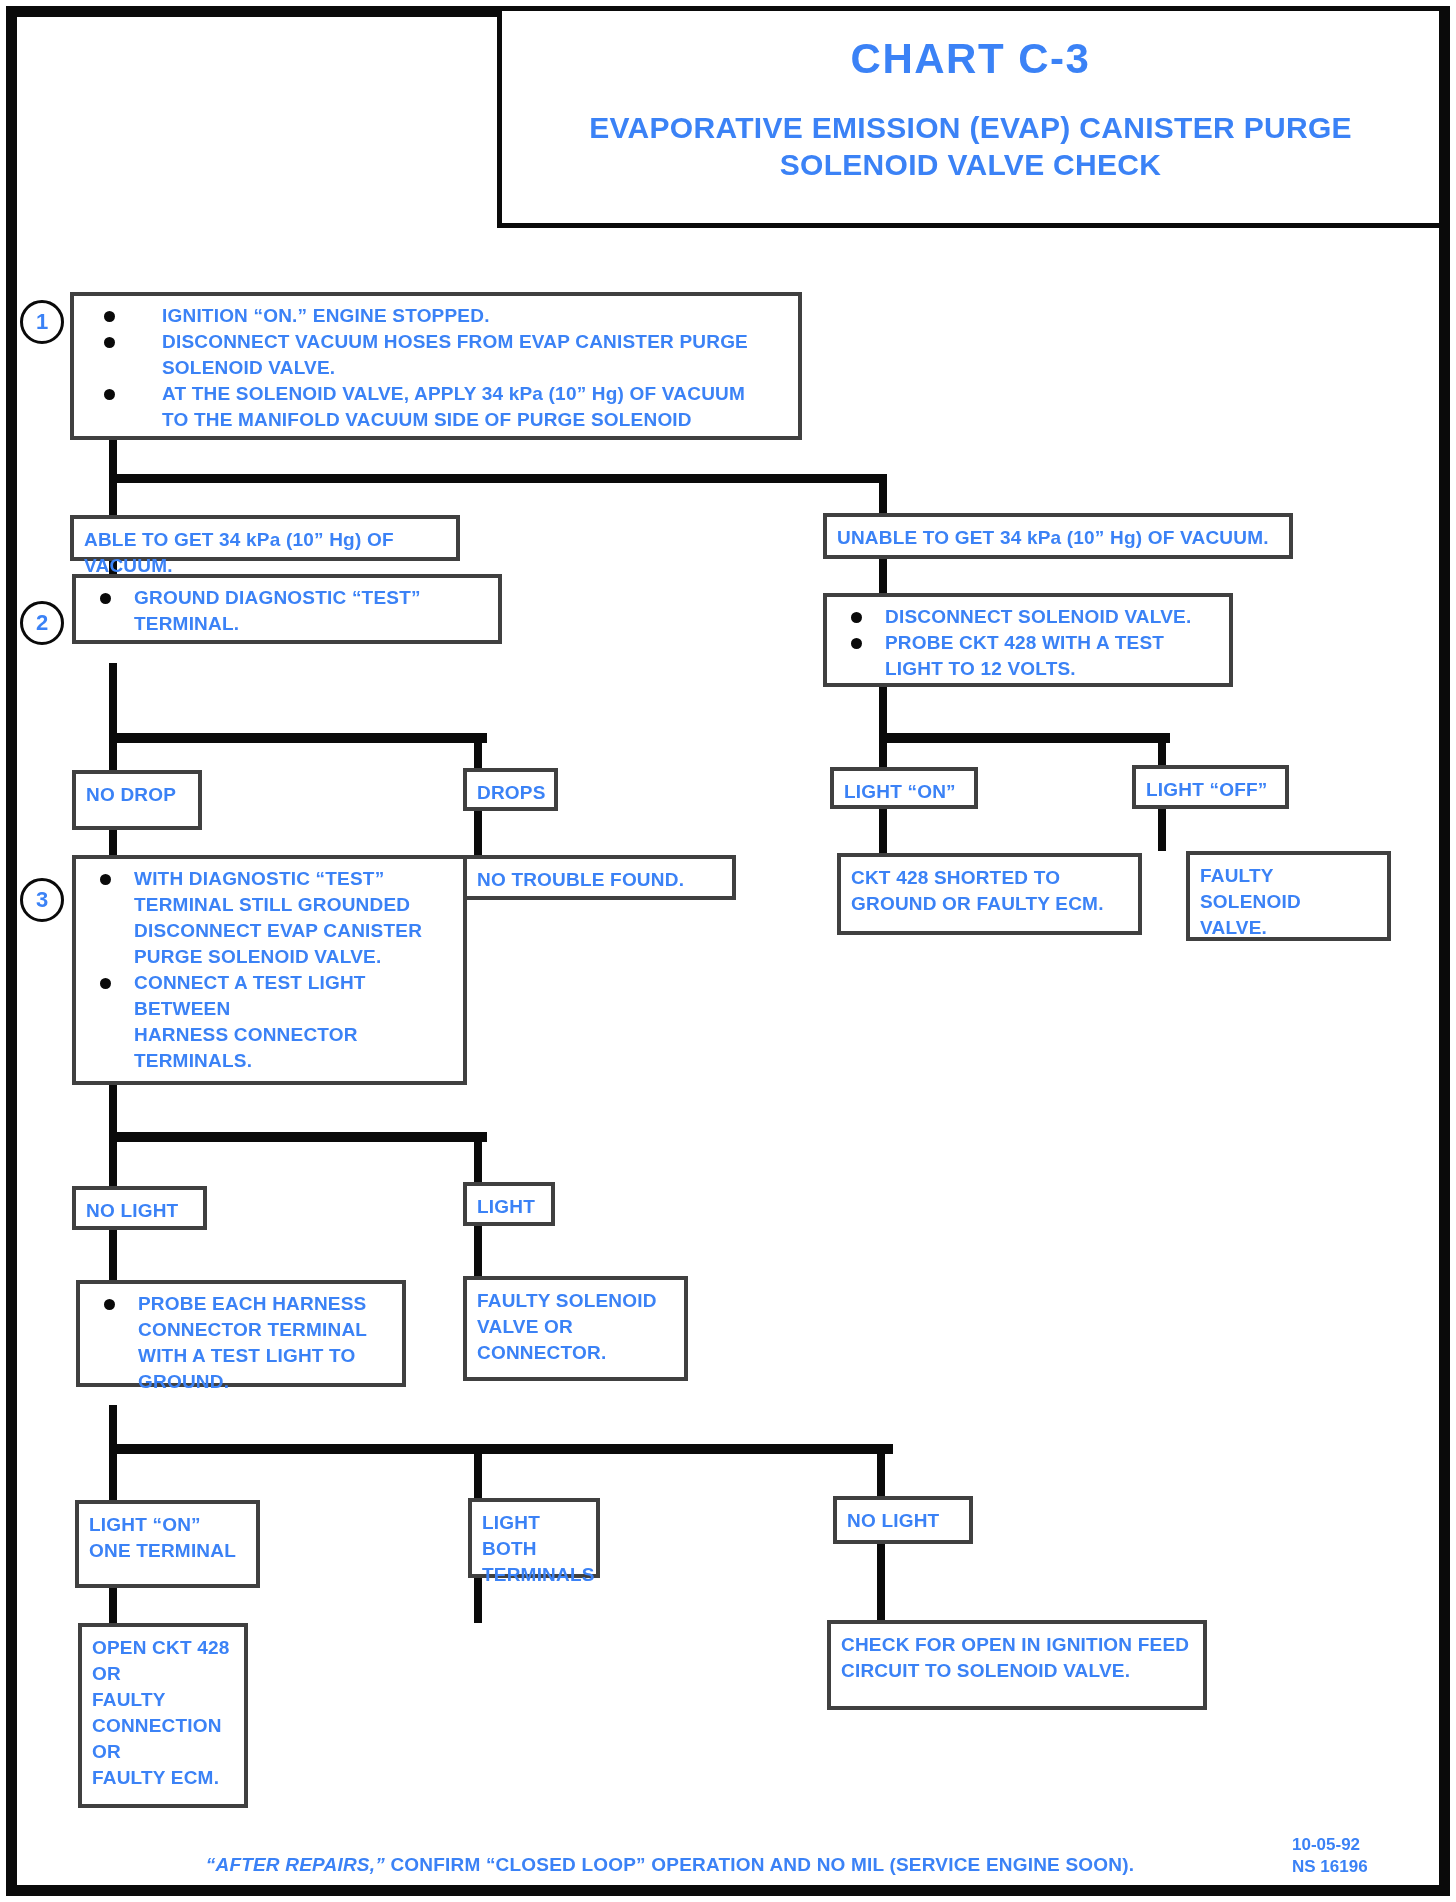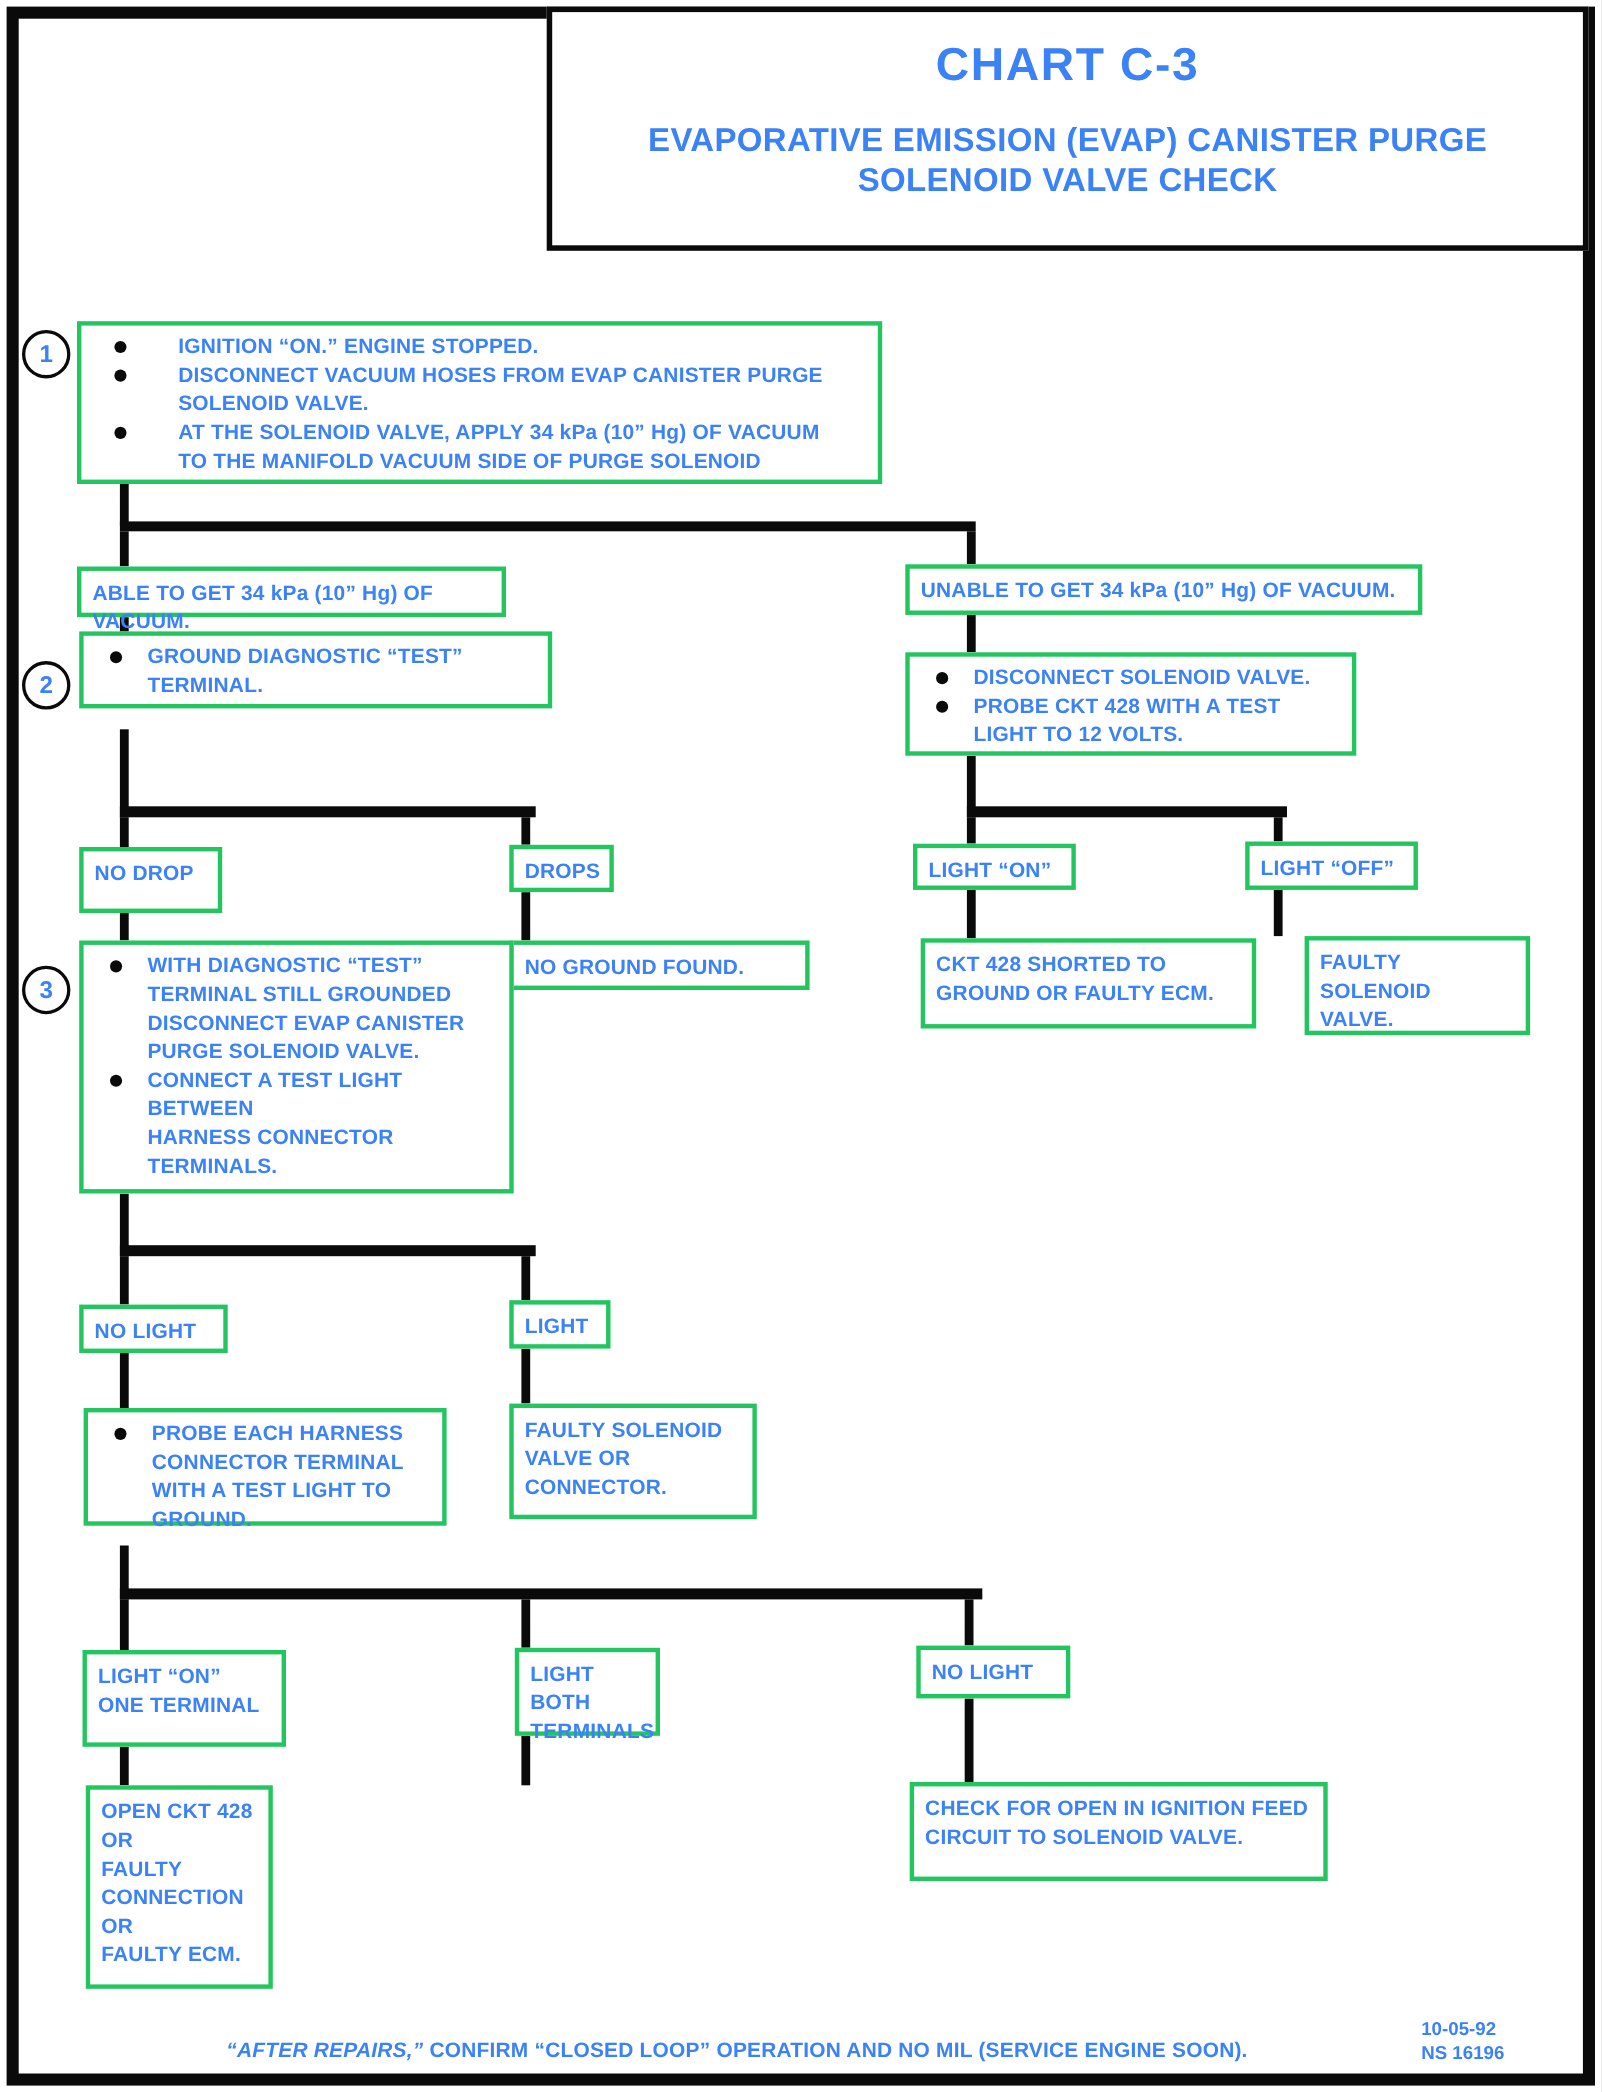--- a/index.html
+++ b/index.html
@@ -5,21 +5,21 @@
   html,body{margin:0;padding:0;background:#d9d9d9;}
   .sheet{position:relative;width:1456px;height:1902px;background:#ffffff;
          font-family:"Liberation Sans",sans-serif;font-weight:700;color:#3b82f6;overflow:hidden;}
   .frame{position:absolute;inset:6px;border:11px solid #0a0a0a;z-index:0;}
   
   .title-box{position:absolute;left:497px;top:6px;width:947px;height:222px;border:5px solid #0a0a0a;
              box-sizing:border-box;display:flex;flex-direction:column;align-items:center;padding-top:24px;z-index:2;background:#fff;}
   .title-main{font-size:42px;letter-spacing:1.5px;line-height:48px;margin-bottom:26px;}
   .title-sub{font-size:30px;line-height:37px;text-align:center;letter-spacing:.3px;}
   
-  .node{position:absolute;box-sizing:border-box;background:#fff;z-index:2;border:4px solid #22c55e;}
+  .node{position:absolute;box-sizing:border-box;background:#fff;z-index:2;border:4px solid #404040;}
   .btext{white-space:pre-line;}
   .label{display:block;padding:8px 10px;font-size:19px;line-height:26px;letter-spacing:.2px;}
   .bullets{padding:7px 8px 5px 0;font-size:19px;line-height:26px;letter-spacing:.2px;}
   .bullet-row{display:flex;align-items:flex-start;}
   .dot{flex:0 0 58px;box-sizing:border-box;padding-left:24px;}
   .dot::before{content:"";display:inline-block;width:11px;height:11px;border-radius:50%;background:#0a0a0a;margin-top:7px;}
   .wide .dot{flex:0 0 88px;padding-left:30px;}
   .bullet-row .btext{flex:1 1 auto;}
   
   .line{position:absolute;background:#0a0a0a;z-index:1;}
@@ -137,21 +137,21 @@
     <span class="btext">DROPS</span>
   </div>
   <div class="node label" style="left:830px;top:767px;width:148px;height:42px">
     <span class="btext">LIGHT “ON”</span>
   </div>
   <div class="node label" style="left:1132px;top:765px;width:157px;height:44px">
     <span class="btext">LIGHT “OFF”</span>
   </div>
 
   <div class="node label" style="left:463px;top:855px;width:273px;height:45px">
-    <span class="btext">NO GROUND FOUND.</span>
+    <span class="btext">NO TROUBLE FOUND.</span>
   </div>
   <div class="node label" style="left:837px;top:853px;width:305px;height:82px">
     <span class="btext">CKT 428 SHORTED TO
 GROUND OR FAULTY ECM.</span>
   </div>
   <div class="node label" style="left:1186px;top:851px;width:205px;height:90px">
     <span class="btext">FAULTY SOLENOID
 VALVE.</span>
   </div>
 

